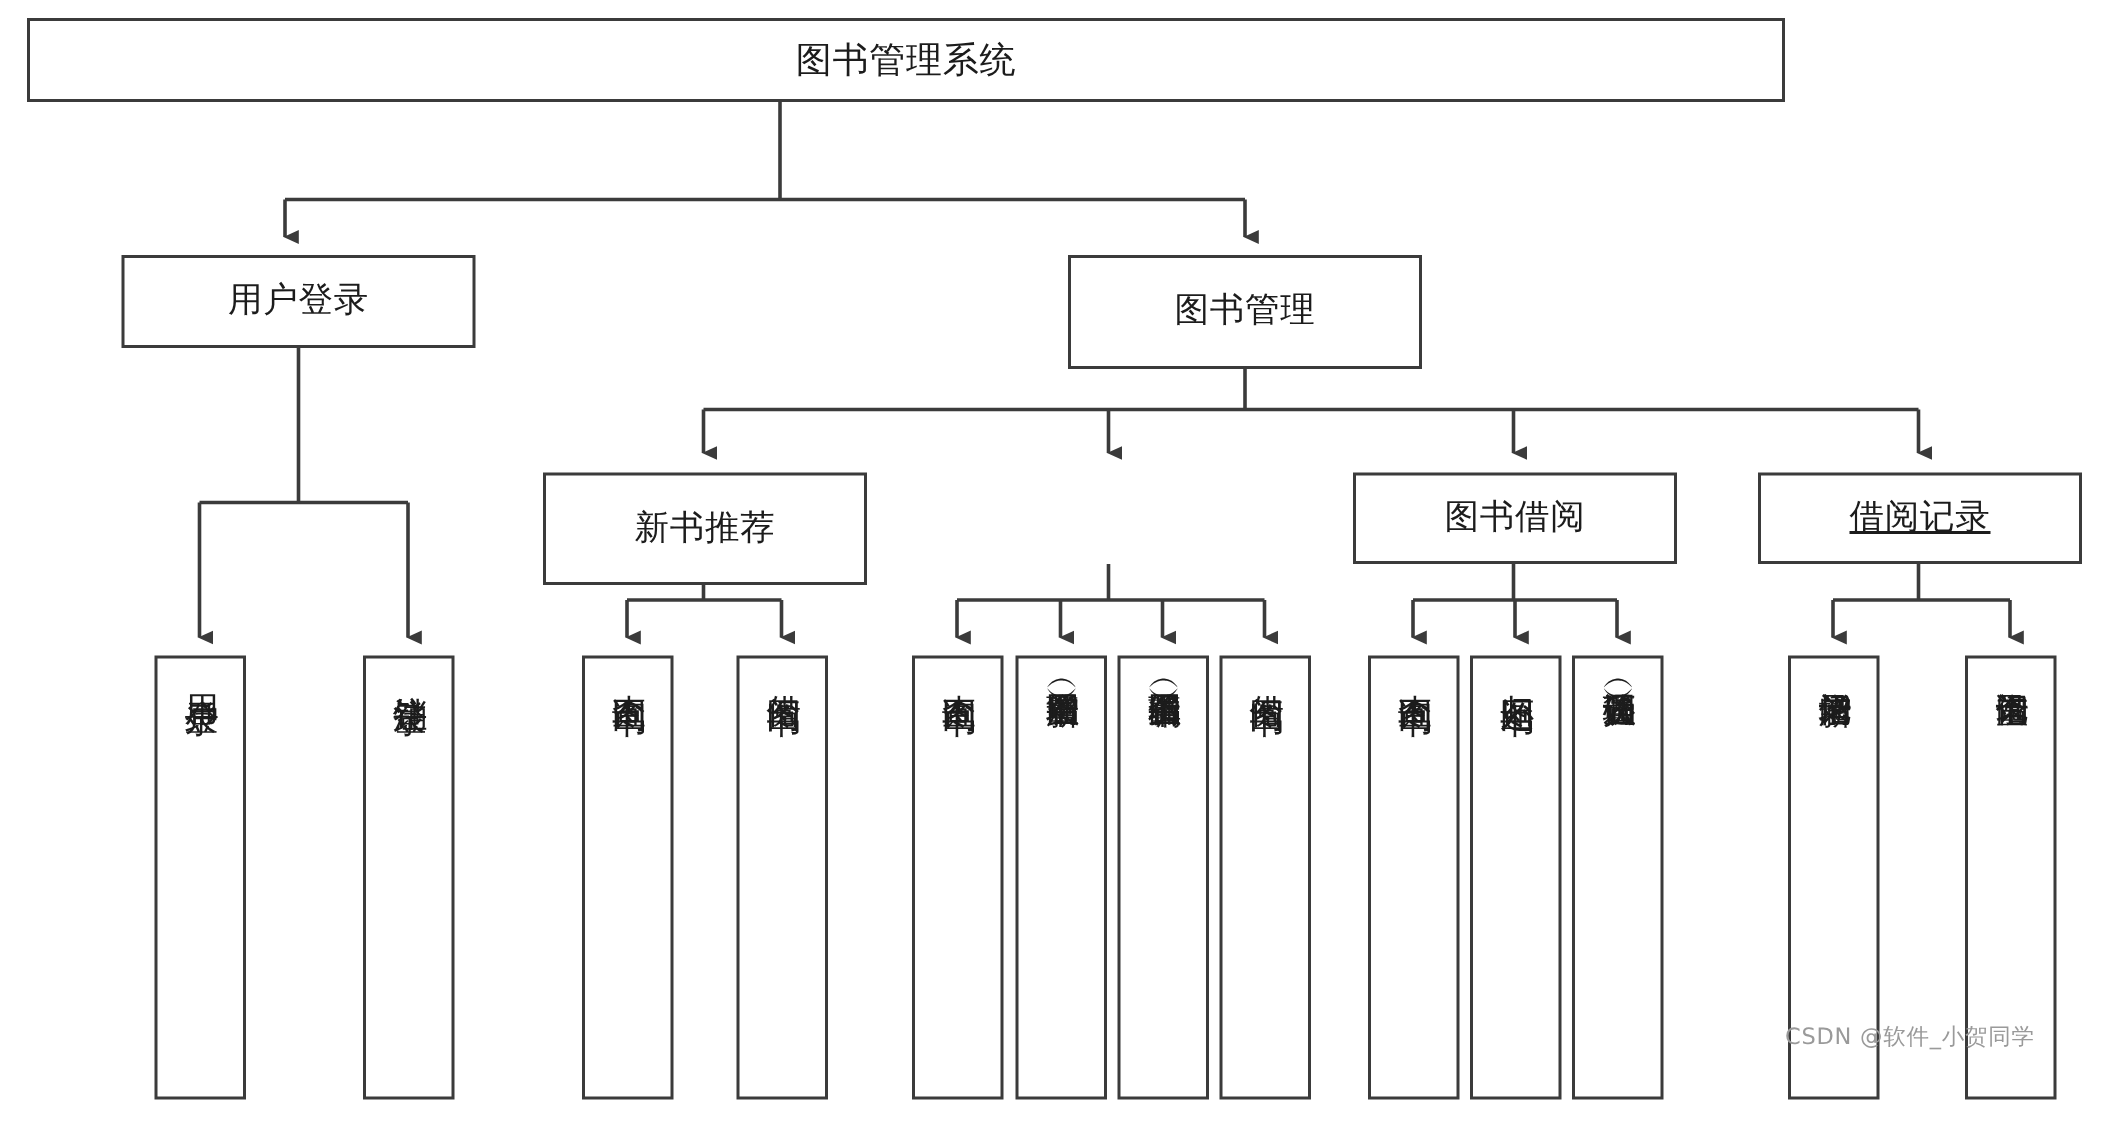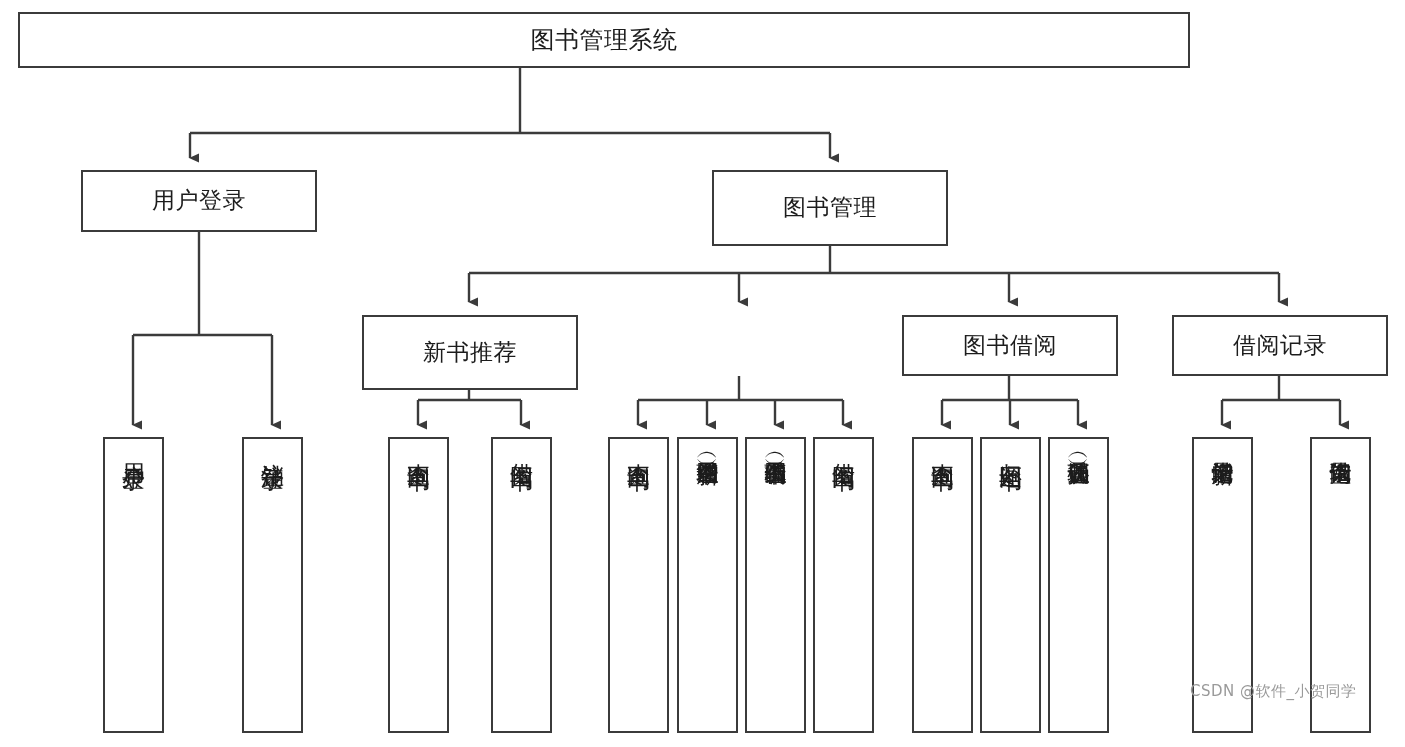--- a/index.html
+++ b/index.html
@@ -150,21 +150,21 @@
 
   <div class="node horiz" style="left:362px; top:315px; width:216px; height:75px;">
     <span class="node-label">新书推荐</span>
   </div>
 
 
   <div class="node horiz" style="left:902px; top:315px; width:216px; height:61px;">
     <span class="node-label">图书借阅</span>
   </div>
 
-  <div class="node horiz" style="left:1172px; top:315px; width:216px; height:61px;">
+  <div class="node horiz" style="left:1172px; top:315px; width:216px; height:61px;text-decoration:underline;">
     <span class="node-label">借阅记录</span>
   </div>
 
   <div class="node leaf" style="left:103px; top:437px; width:61px; height:296px;">
     <span class="node-label">用户登录</span>
   </div>
 
   <div class="node leaf" style="left:242px; top:437px; width:61px; height:296px;">
     <span class="node-label">注销登录</span>
   </div>

